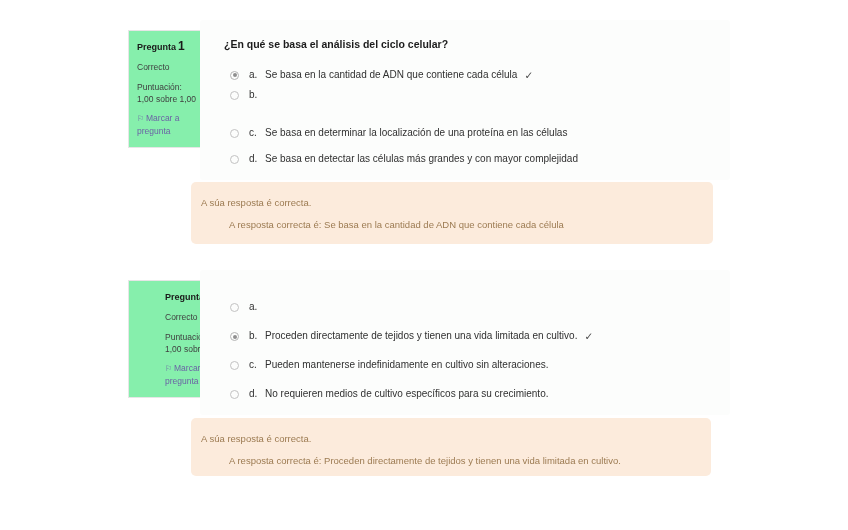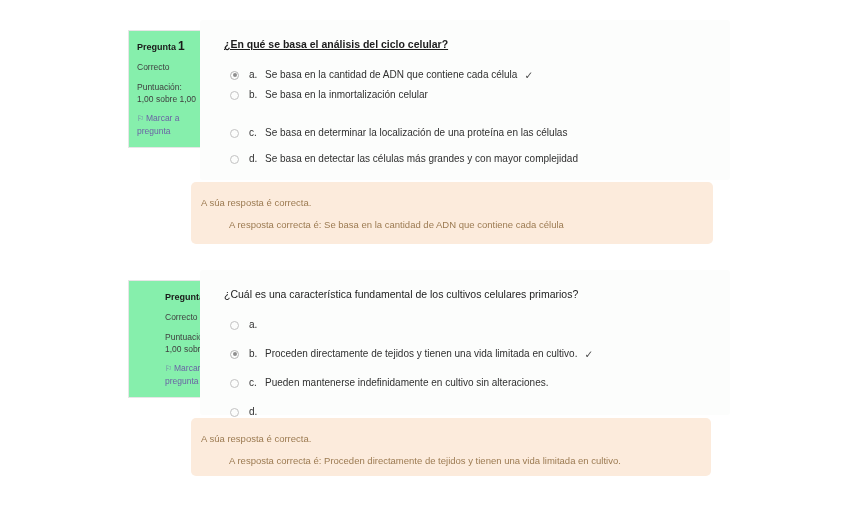--- a/index.html
+++ b/index.html
@@ -97,21 +97,21 @@
   }
   #question-block-1 .qcontent { height: 160px; }
   #question-block-2 .qcontent { height: 145px; }
 
   .qtext {
     font-size: 10.5px;
     color: #1c1c1c;
     margin: 3px 0 0 10px;
     line-height: 1.4;
   }
-  .qtext.bold { font-weight: bold; text-decoration: underline; }
+  .qtext.bold { font-weight: bold; }
 
   .answers {
     margin-top: 16px;
   }
   .answer-row {
     display: flex;
     align-items: flex-start;
     margin-left: 16px;
     margin-bottom: 2px;
     min-height: 18px;
@@ -214,21 +214,20 @@
       <div class="answer-row">
         <span class="radio checked"></span>
         <span class="answer-letter">a.</span>
         <span class="answer-text">Se basa en la cantidad de ADN que contiene cada célula</span>
         <span class="answer-check">✓</span>
       </div>
 
       <div class="answer-row">
         <span class="radio"></span>
         <span class="answer-letter">b.</span>
-        <span class="answer-text">Se basa en la inmortalización celular</span>
       </div>
 
       <div class="answer-row gap-before">
         <span class="radio"></span>
         <span class="answer-letter">c.</span>
         <span class="answer-text">Se basa en determinar la localización de una proteína en las células</span>
       </div>
 
       <div class="answer-row" style="margin-top:8px">
         <span class="radio"></span>
@@ -252,21 +251,20 @@
     <div class="qinfo-title">
       <span>Pregunta</span><span class="qnum">2</span>
     </div>
     <div class="qinfo-state">Correcto</div>
     <div class="qinfo-gradelabel">Puntuación:</div>
     <div class="qinfo-grade">1,00 sobre 1,00</div>
     <a class="qinfo-flag"><span class="flag-icon">⚐</span><span>Marcar a pregunta</span></a>
   </div>
 
   <div class="qcontent">
-    <div class="qtext">¿Cuál es una característica fundamental de los cultivos celulares primarios?</div>
     <div class="answers">
 
       <div class="answer-row">
         <span class="radio"></span>
         <span class="answer-letter">a.</span>
       </div>
 
       <div class="answer-row">
         <span class="radio checked"></span>
         <span class="answer-letter">b.</span>
@@ -276,20 +274,21 @@
 
       <div class="answer-row">
         <span class="radio"></span>
         <span class="answer-letter">c.</span>
         <span class="answer-text">Pueden mantenerse indefinidamente en cultivo sin alteraciones.</span>
       </div>
 
       <div class="answer-row">
         <span class="radio"></span>
         <span class="answer-letter">d.</span>
+        <span class="answer-text">No requieren medios de cultivo específicos para su crecimiento.</span>
       </div>
 
     </div>
   </div>
 
   <div class="feedback">
     <div class="feedback-line">A súa resposta é correcta.</div>
     <div class="feedback-line">A resposta correcta é: Proceden directamente de tejidos y tienen una vida limitada en cultivo.</div>
   </div>
 

